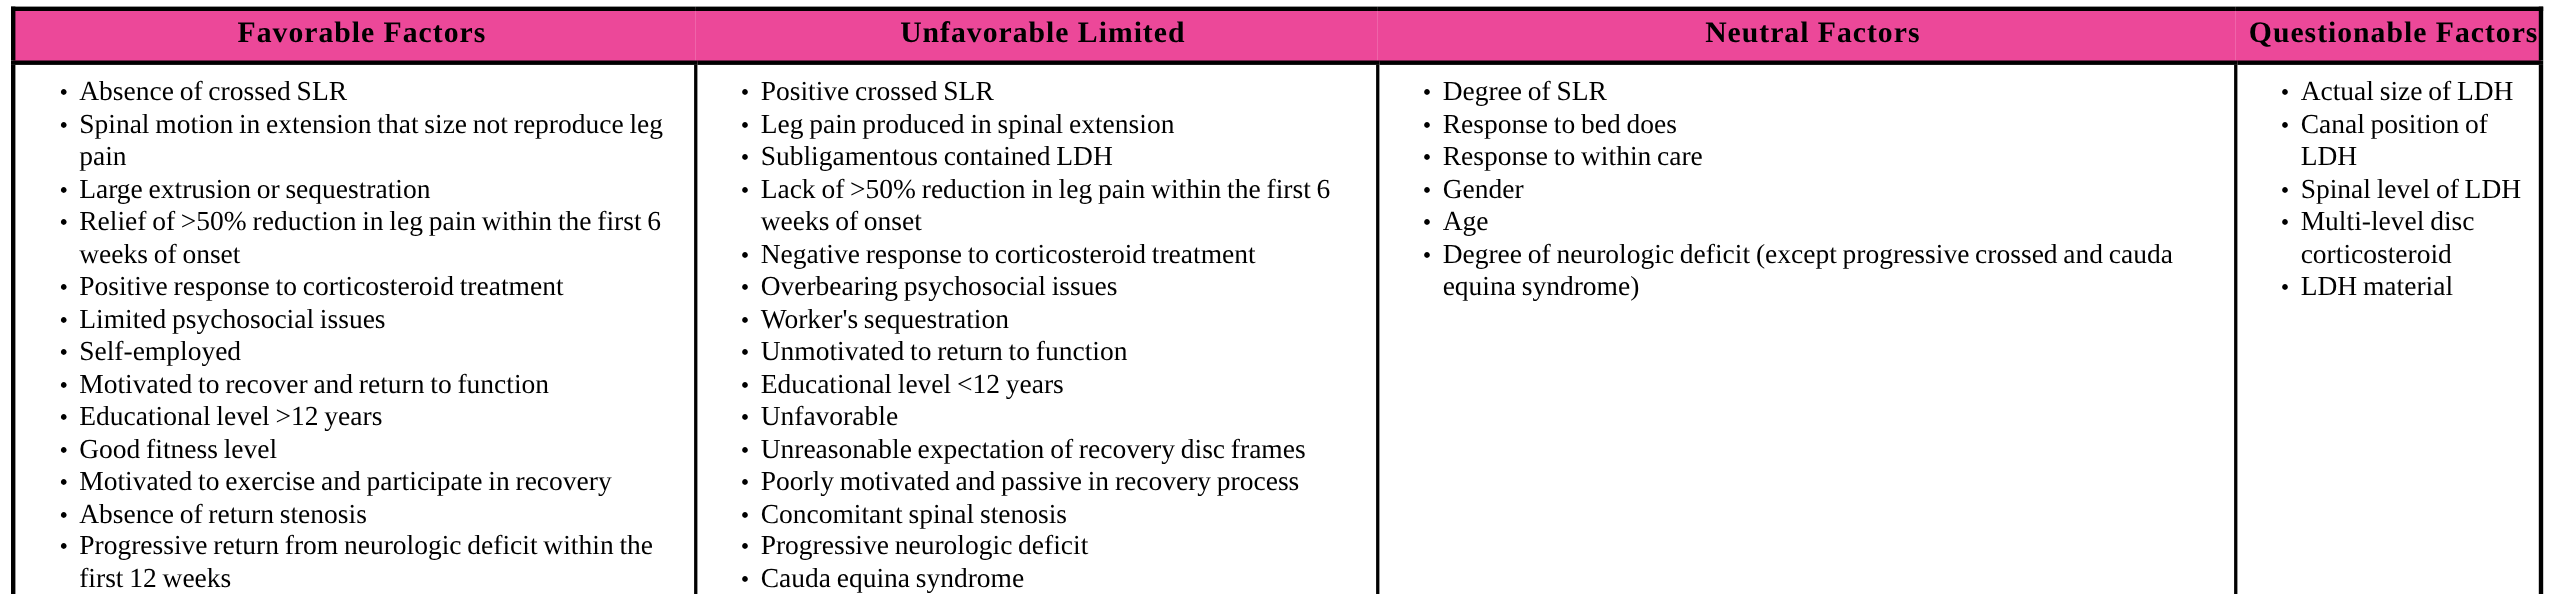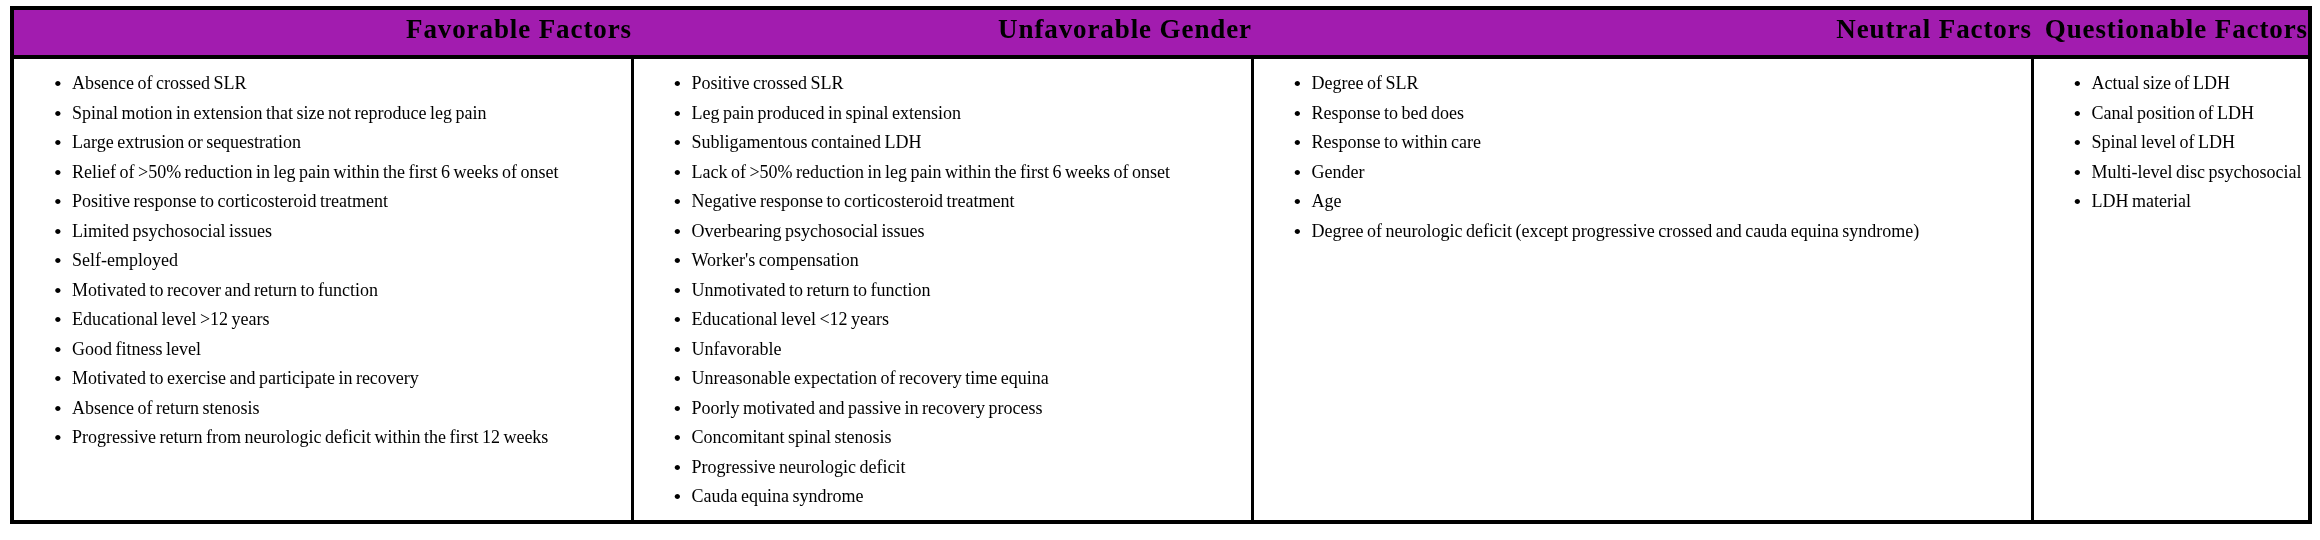--- a/index.html
+++ b/index.html
@@ -31,28 +31,28 @@
 
   
   table.factors-table {
     border-left: 4px solid #000;
     border-right: 4px solid #000;
     border-top: 4px solid #000;
     border-bottom: 4px solid #000;
   }
 
   thead th {
-    text-align: right;
+    text-align: center;
     vertical-align: top;
     font-weight: bold;
     font-size: 27px;
     letter-spacing: 0.9px;
     padding: 4px 0 10px 12px;
     border-bottom: 4px solid #000;
-    background: #a21caf;
+    background: #ec4899;
   }
 
   tbody td {
     vertical-align: top;
     padding: 10px 6px 8px 6px;
     border-right: 3px solid #000;
     background: #fff;
   }
   tbody td.last-col {
     border-right: none;
@@ -61,21 +61,21 @@
     border-right: none;
   }
 
   ul.factor-list {
     list-style: none;
     margin: 0;
     padding: 0 0 0 34px;
   }
   ul.factor-list li {
     position: relative;
-    font-size: 18px;
+    font-size: 25px;
     line-height: 29.5px;
     padding-left: 18px;
     margin: 0 0 0 0;
     text-indent: 0;
     word-spacing: -1px;
   }
   ul.factor-list li::before {
     content: "\2022";
     position: absolute;
     left: 0;
@@ -96,21 +96,21 @@
   <table class="factors-table">
     <colgroup>
       <col class="c1">
         <col class="c2">
         <col class="c3">
         <col class="c4">
     </colgroup>
     <thead>
       <tr>
         <th>Favorable Factors</th>
-        <th>Unfavorable Gender</th>
+        <th>Unfavorable Limited</th>
         <th>Neutral Factors</th>
         <th>Questionable Factors</th>
       </tr>
     </thead>
     <tbody>
       <tr>
         <td>
           <ul class="factor-list">
               <li>Absence of crossed SLR</li>
               <li>Spinal motion in extension that size not reproduce leg pain</li>
@@ -128,25 +128,25 @@
             </ul>
         </td>
         <td>
           <ul class="factor-list">
               <li>Positive crossed SLR</li>
               <li>Leg pain produced in spinal extension</li>
               <li>Subligamentous contained LDH</li>
               <li>Lack of &gt;50% reduction in leg pain within the first 6 weeks of onset</li>
               <li>Negative response to corticosteroid treatment</li>
               <li>Overbearing psychosocial issues</li>
-              <li>Worker's compensation</li>
+              <li>Worker's sequestration</li>
               <li>Unmotivated to return to function</li>
               <li>Educational level &lt;12 years</li>
               <li>Unfavorable</li>
-              <li>Unreasonable expectation of recovery time equina</li>
+              <li>Unreasonable expectation of recovery disc frames</li>
               <li>Poorly motivated and passive in recovery process</li>
               <li>Concomitant spinal stenosis</li>
               <li>Progressive neurologic deficit</li>
               <li>Cauda equina syndrome</li>
             </ul>
         </td>
         <td>
           <ul class="factor-list">
               <li>Degree of SLR</li>
               <li>Response to bed does</li>
@@ -154,20 +154,20 @@
               <li>Gender</li>
               <li>Age</li>
               <li>Degree of neurologic deficit (except progressive crossed and cauda equina syndrome)</li>
             </ul>
         </td>
         <td class="last-col">
           <ul class="factor-list">
               <li>Actual size of LDH</li>
               <li>Canal position of LDH</li>
               <li>Spinal level of LDH</li>
-              <li>Multi-level disc psychosocial</li>
+              <li>Multi-level disc corticosteroid</li>
               <li>LDH material</li>
             </ul>
         </td>
       </tr>
     </tbody>
   </table>
 </div>
 
 </body></html>

